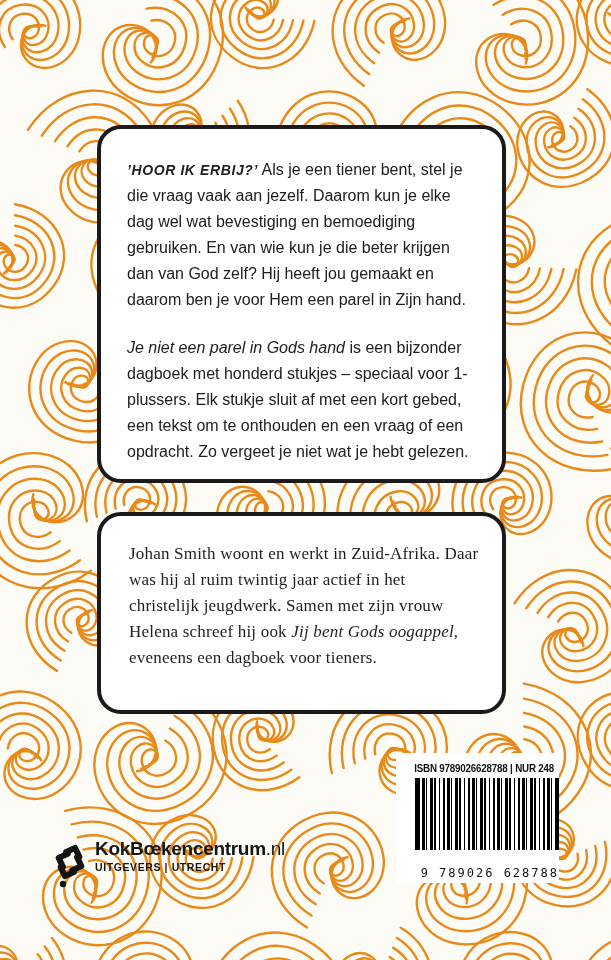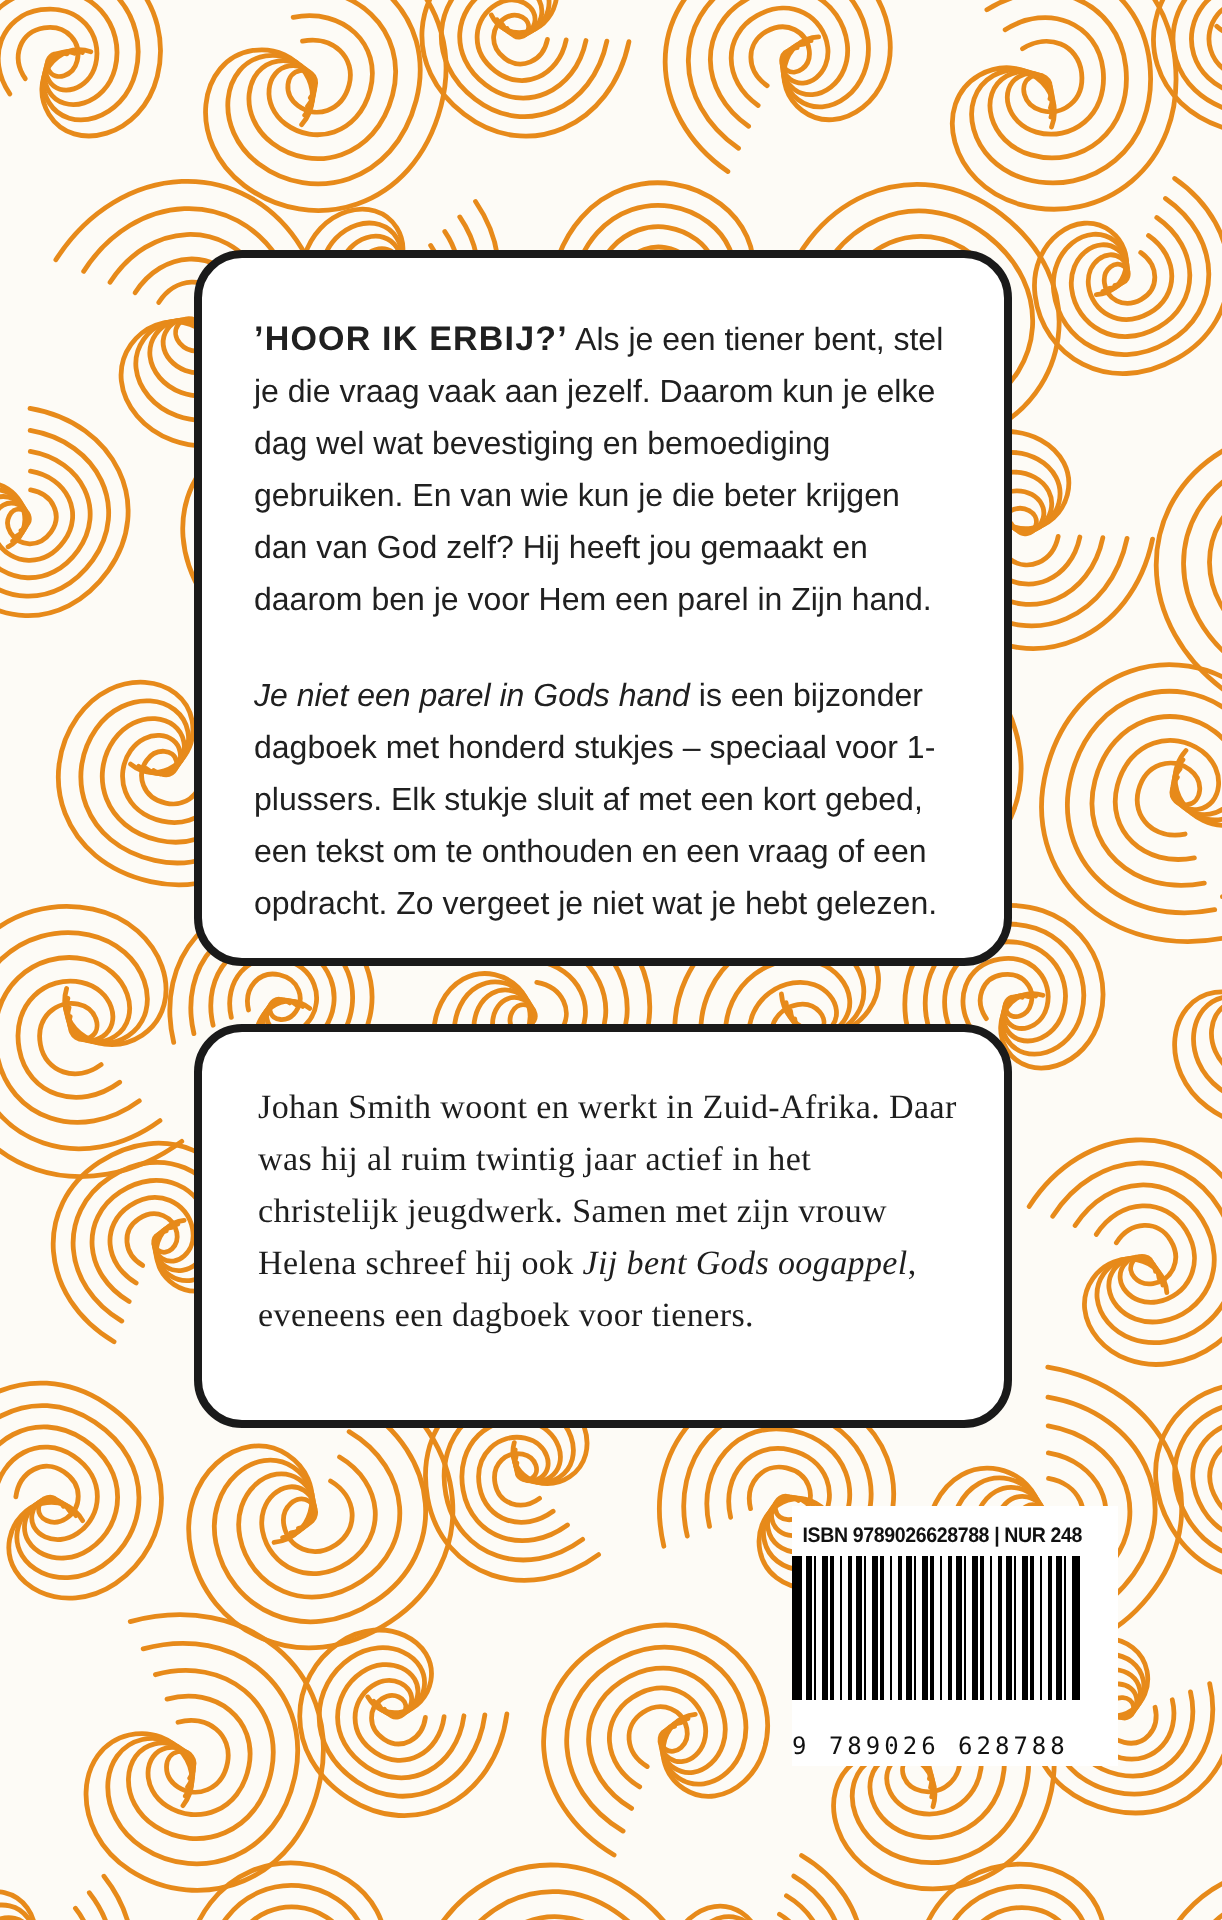--- a/index.html
+++ b/index.html
@@ -20,30 +20,30 @@
     position:absolute;
     box-sizing:border-box;
     background:#ffffff;
     border:4px solid #1a1a1a;
     border-radius:24px;
   }
   .box1{left:97px;top:125px;width:409px;height:358px;padding:28px 22px 0 26px;}
   .box2{left:97px;top:512px;width:409px;height:202px;padding:25px 22px 0 28px;}
 
   .blurb{margin:0 0 22px 0;font-size:16px;line-height:26px;color:#202020;}
-  .blurb-heading{font-weight:800;letter-spacing:.6px;font-size:17px;text-align:right;}
+  .blurb-heading{font-weight:800;font-style:italic;letter-spacing:.6px;font-size:14px;text-align:right;}
   .italic-title{font-style:italic;}
 
   .bio{margin:0;font-family:"Liberation Serif", serif;font-size:17px;line-height:26px;color:#1e1e1e;letter-spacing:.2px;}
 
   
   .barcode{
     position:absolute;left:396px;top:753px;width:163px;height:130px;
     background:#ffffff;
-    display:flex;flex-direction:column;align-items:flex-start;
+    display:flex;flex-direction:column;align-items:flex-end;
     padding-top:9px;box-sizing:border-box;
   }
   .isbn-label{
     font-size:10.5px;font-weight:700;letter-spacing:-0.2px;white-space:nowrap;
     transform:scaleX(.93);transform-origin:center;color:#111;
   }
   .bars{
     width:138px;height:72px;margin-top:4px;
     background:repeating-linear-gradient(90deg,
       #000 0 2px,#fff 2px 4px,#000 4px 7px,#fff 7px 8px,
@@ -157,14 +157,29 @@
   <section class="box box2">
     <p class="bio"><span>Johan Smith woont en werkt in Zuid-Afrika. Daar was hij al ruim twintig jaar actief in het christelijk jeugdwerk. Samen met zijn vrouw Helena schreef hij ook </span><span class="italic-title">Jij bent Gods oogappel</span><span>, eveneens een dagboek voor tieners.</span></p>
   </section>
 
   <div class="barcode">
     <div class="isbn-label">ISBN 9789026628788 | NUR 248</div>
     <div class="bars"></div>
     <div class="barcode-number">9 789026 628788</div>
   </div>
 
+  <div class="publisher">
+    <svg class="pub-mark" width="36" height="48" viewBox="0 0 36 48" xmlns="http://www.w3.org/2000/svg">
+      <g transform="rotate(20 18 21)" stroke="#141414" stroke-width="6" fill="none" stroke-linecap="round" stroke-linejoin="round">
+        <path d="M11,13 L18,6 L25,13"></path>
+        <path d="M23,14 L30,21 L23,28"></path>
+        <path d="M25,29 L18,36 L11,29"></path>
+        <path d="M13,28 L6,21 L13,14"></path>
+      </g>
+      <circle cx="11" cy="43" r="3.2" fill="#141414"></circle>
+    </svg>
+    <div class="pub-text">
+      <div class="pub-name"><span class="bold">KokBœkencentrum</span><span class="nl">.nl</span></div>
+      <div class="pub-tagline">UITGEVERS | UTRECHT</div>
+    </div>
+  </div>
 
 </div>
 
 </body></html>

